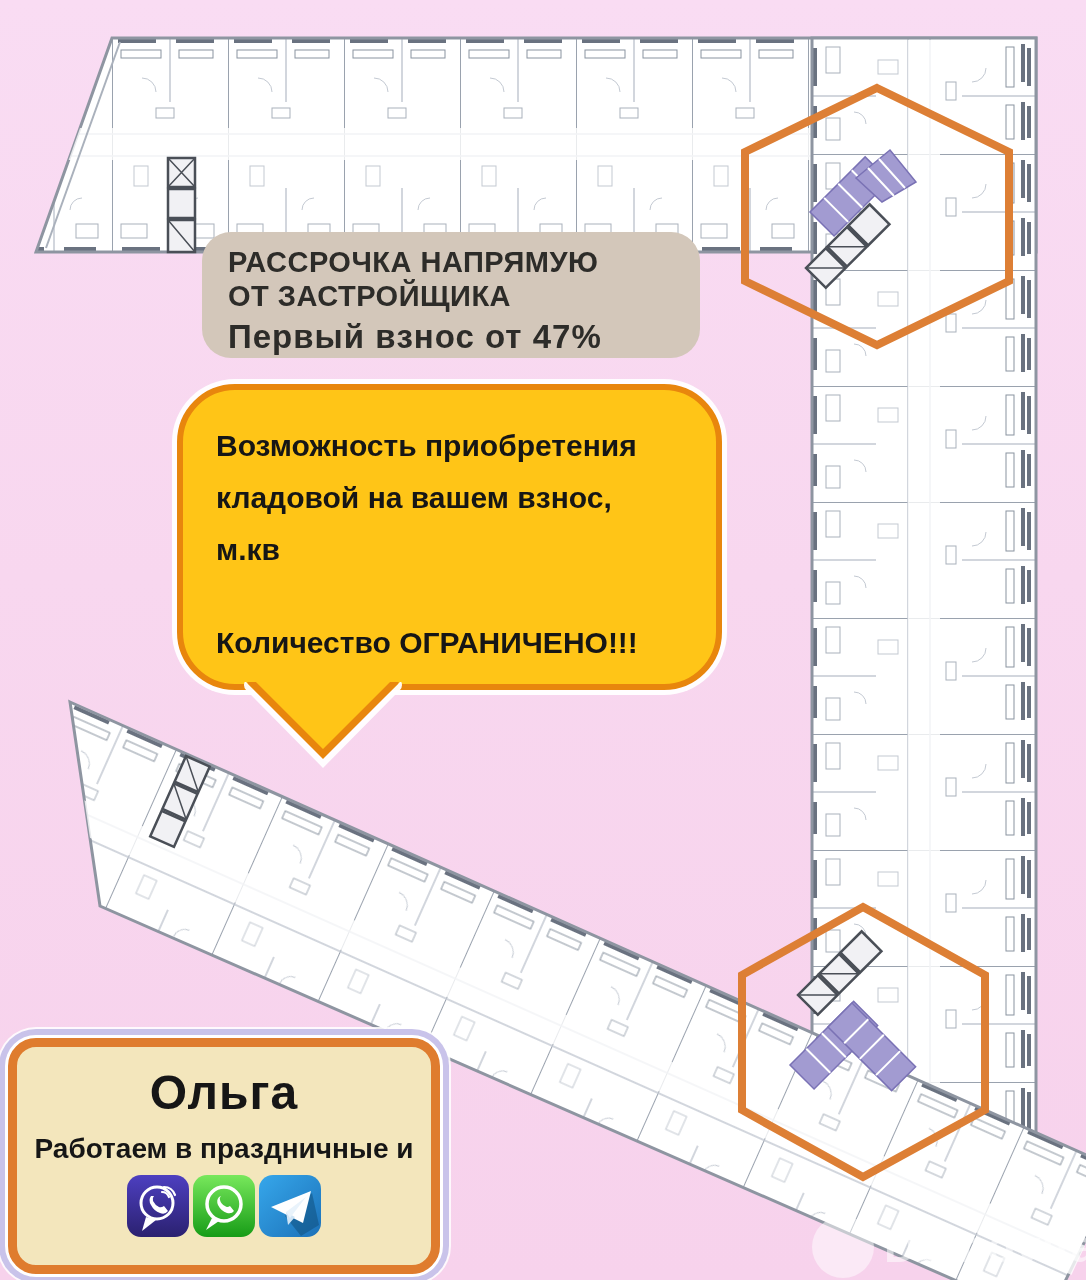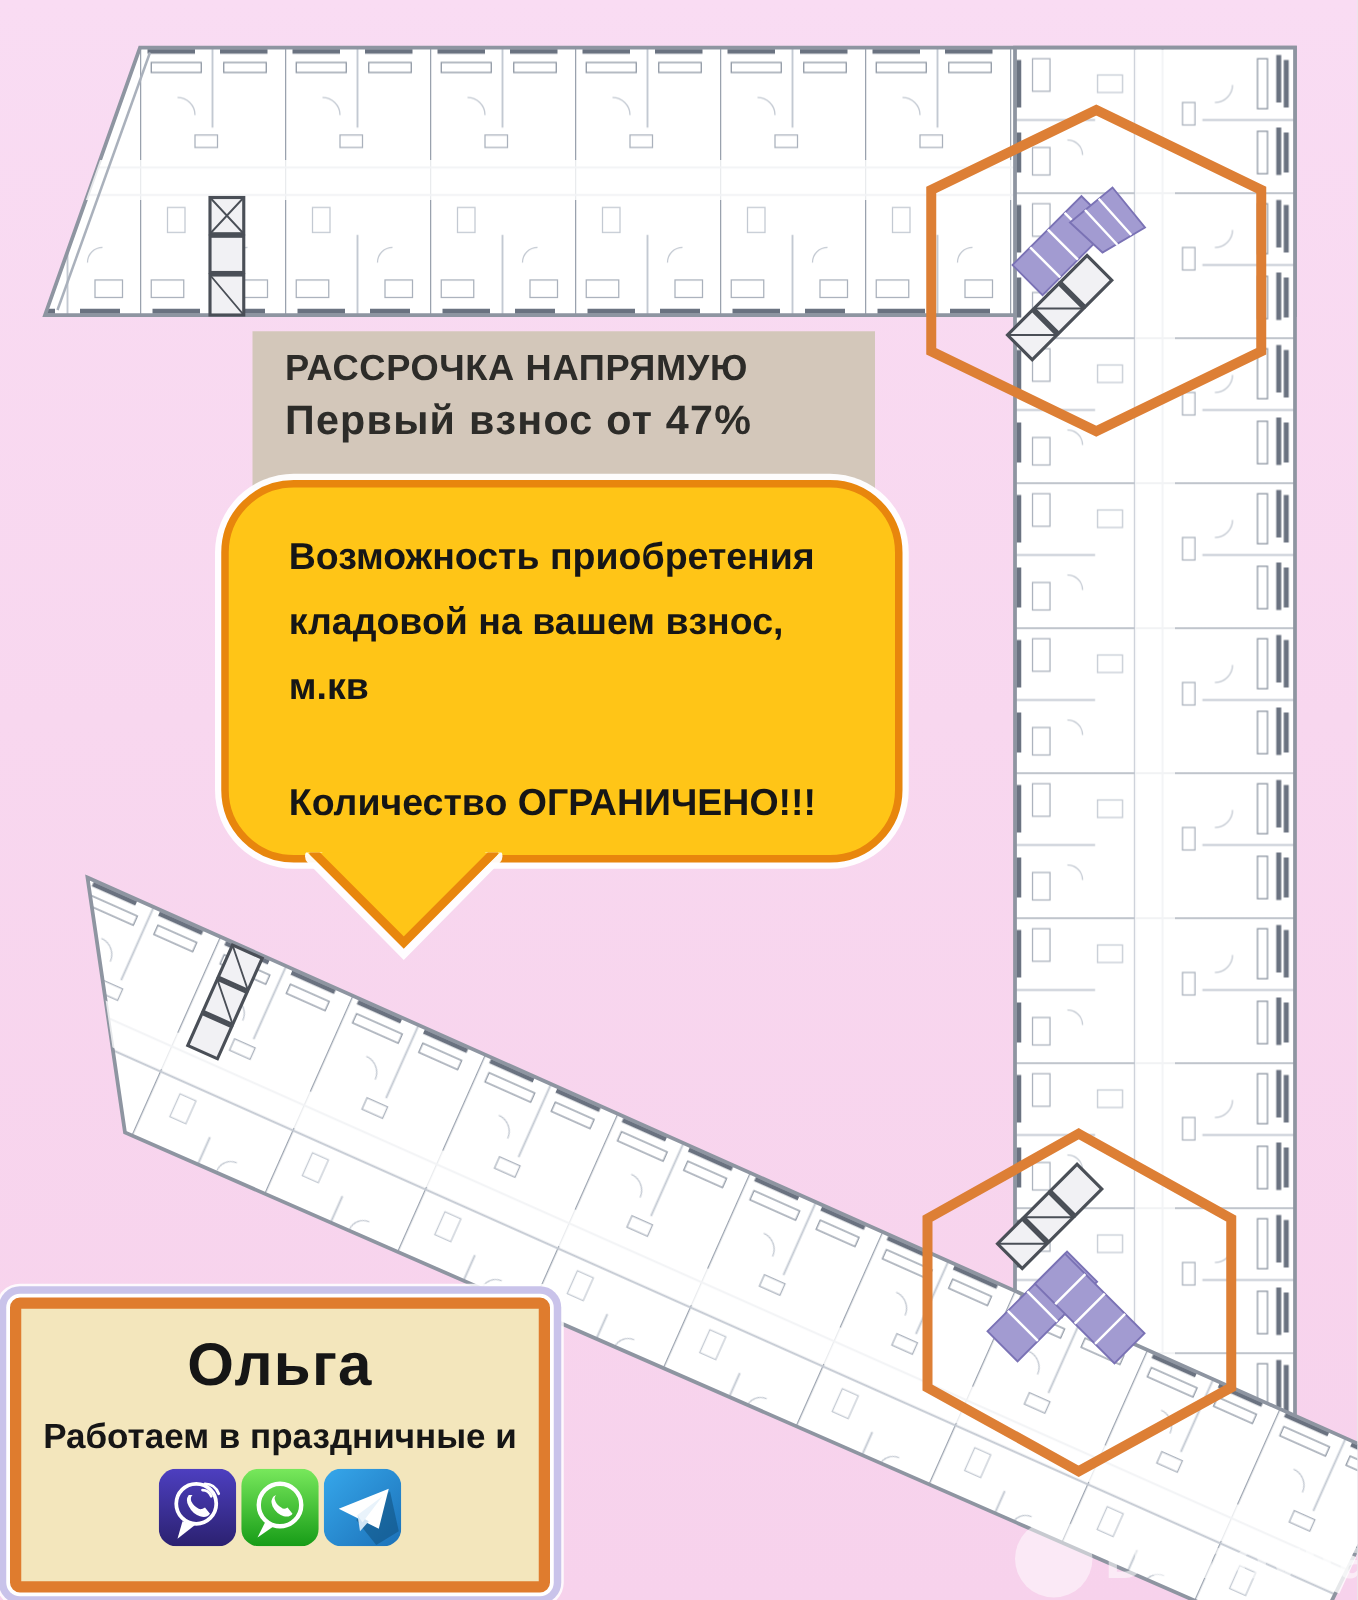--- a/index.html
+++ b/index.html
@@ -13,35 +13,35 @@
   body{font-family:"Liberation Sans",sans-serif;background:#e8e8e8;}
   .stage{position:relative;width:1086px;height:1280px;overflow:hidden;
     background:linear-gradient(180deg,#f9dcf3 0%,var(--background) 45%,#f7d2ec 100%);}
   .plan-svg{position:absolute;left:0;top:0;z-index:1;}
   .hexagon{fill:none;stroke:var(--hexagon);stroke-width:8;stroke-linejoin:miter;}
   .storage{fill:var(--storage);stroke:#7a72b5;stroke-width:1.5;}
   .storage-divider{stroke:#ffffff;stroke-width:2;fill:none;}
   .core rect{fill:#f1f1f4;stroke:#4a4f57;stroke-width:2.5;}
   .core path{stroke:#4a4f57;stroke-width:1.5;fill:none;}
 
-  .banner{position:absolute;left:202px;top:265px;width:498px;height:126px;z-index:3;
-    background:var(--banner-bg);color:var(--banner-text);padding:13px 20px 0 26px;}
+  .banner{position:absolute;left:202px;top:232px;width:498px;height:126px;z-index:3;
+    background:var(--banner-bg);color:var(--banner-text);padding:13px 20px 0 26px;border-radius:29px;}
   .banner .l12{font-size:29px;font-weight:800;letter-spacing:.5px;line-height:34px;}
   .banner .l3{font-size:33px;font-weight:700;letter-spacing:1px;margin-top:5px;}
 
   .bubble{position:absolute;left:177px;top:384px;width:545px;height:306px;z-index:3;
     background:var(--bubble-fill);border:6px solid var(--bubble-border);border-radius:58px;
     box-shadow:0 0 0 5px rgba(255,255,255,.95);color:var(--text-dark);
-    padding:30px 30px 0 48px;}
+    padding:30px 30px 0 33px;}
   .bubble .line{font-size:30px;font-weight:700;line-height:52px;}
   .bubble .warning{font-size:30px;font-weight:800;margin-top:50px;}
   .bubble-tail{position:absolute;left:243px;top:682px;z-index:4;}
 
   .card{position:absolute;left:8px;top:1038px;width:432px;height:236px;z-index:5;
-    background:var(--card-fill);border:9px solid var(--card-border);border-radius:8px;
+    background:var(--card-fill);border:9px solid var(--card-border);border-radius:28px;
     box-shadow:0 0 0 3px #ffffff,0 0 0 9px var(--card-outer-border),0 0 0 11px rgba(255,255,255,.85);
     text-align:center;color:var(--text-dark);}
   .card .name{font-size:48px;font-weight:800;margin-top:18px;letter-spacing:1px;}
   .card .sched{font-size:28px;font-weight:700;line-height:37px;}
   .card .sched1{margin-top:10px;}
   .messengers{display:flex;justify-content:center;gap:4px;margin-top:8px;}
   .messengers svg{display:block;cursor:pointer;}
 
   .watermark{position:absolute;left:812px;top:1216px;z-index:6;display:flex;align-items:center;gap:10px;}
   .wm-circle{width:62px;height:62px;border-radius:50%;background:rgba(255,255,255,.5);}
@@ -146,20 +146,21 @@
         <path class="storage-divider" d="M23 0V34 M45 0V34 M68 0V34"></path>
       </g>
     </g>
 
     <polygon class="hexagon" points="877,88 1009,152 1009,281 877,345 745,281 745,152"></polygon>
     <polygon class="hexagon" points="863,907 985,975 985,1110 863,1177 742,1110 742,975"></polygon>
   </svg>
 
   <div class="banner">
     <div class="l12">РАССРОЧКА НАПРЯМУЮ</div>
+    <div class="l12">ОТ ЗАСТРОЙЩИКА</div>
     <div class="l3">Первый взнос от 47%</div>
   </div>
 
   <div class="bubble">
     <div class="line">Возможность приобретения</div>
     <div class="line">кладовой на вашем взнос,</div>
     <div class="line">м.кв</div>
     <div class="warning">Количество ОГРАНИЧЕНО!!!</div>
   </div>
   <svg class="bubble-tail" width="160" height="86" viewBox="0 0 160 86">

